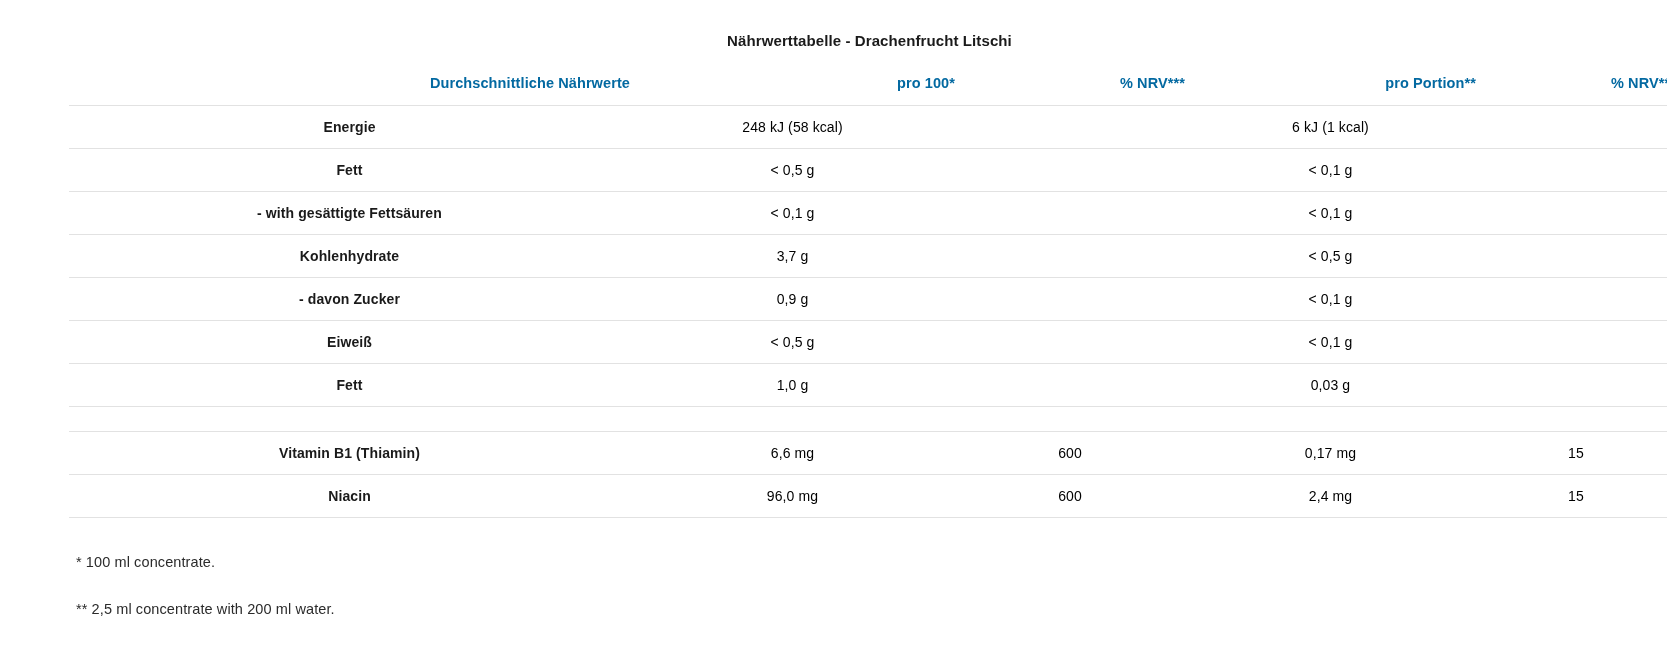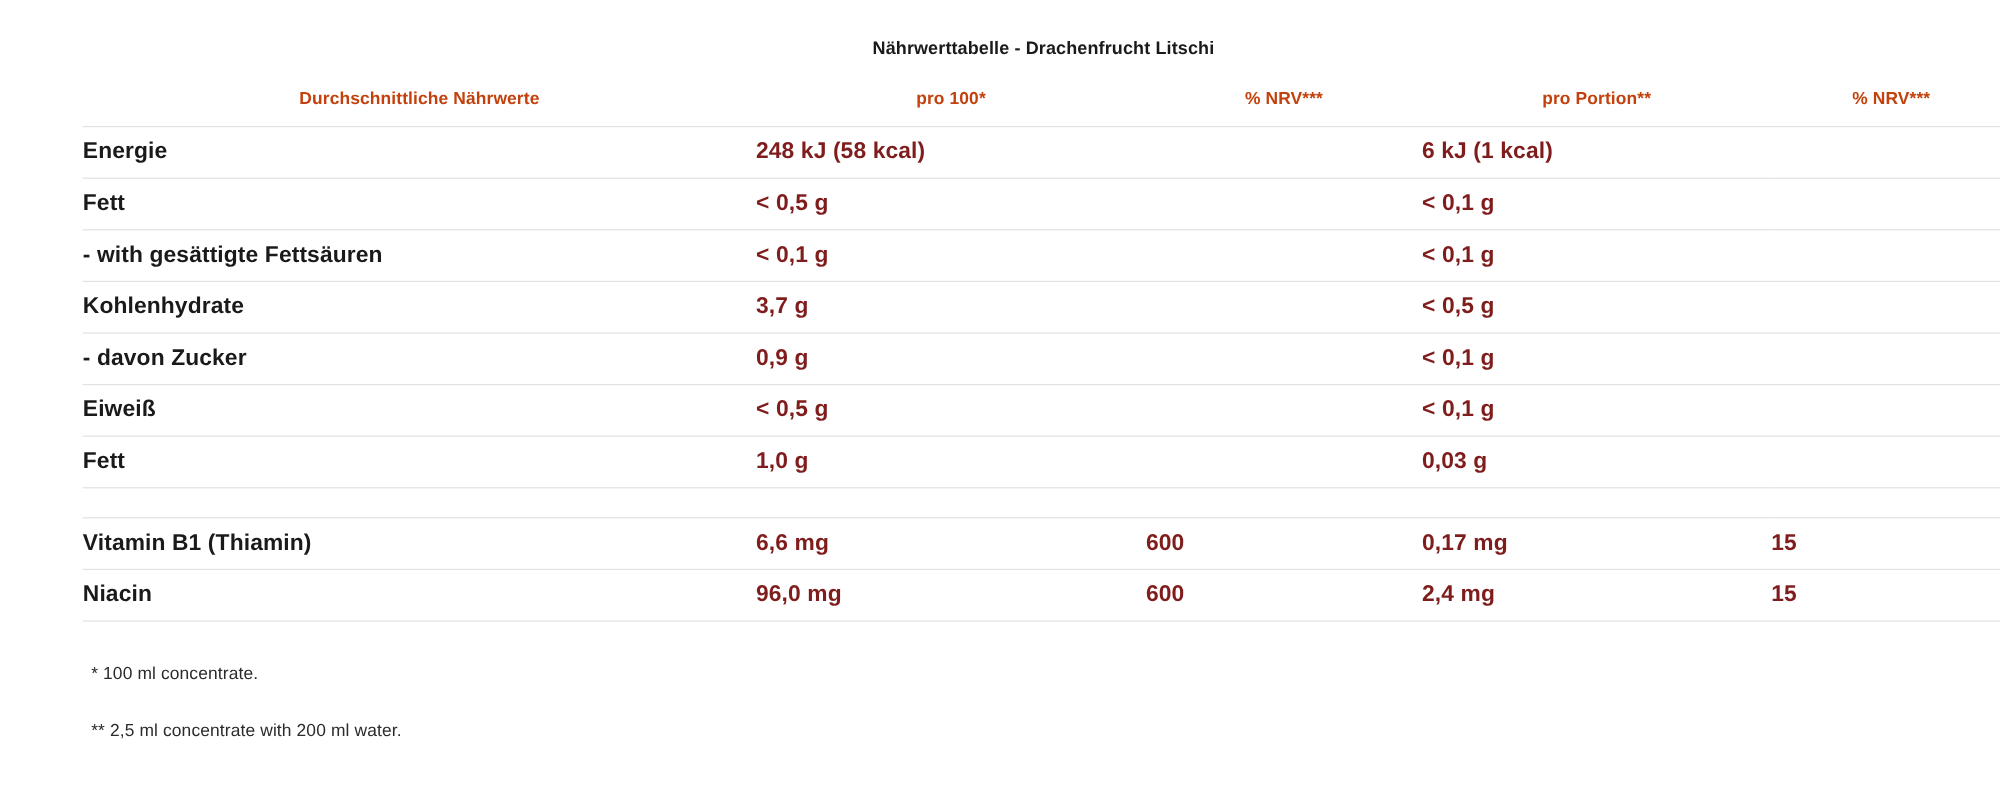--- a/index.html
+++ b/index.html
@@ -36,46 +36,47 @@
     border-collapse: collapse;
     table-layout: fixed;
   }
   table.nutrition col.c0 { width: 561px; }
   table.nutrition col.c1 { width: 325px; }
   table.nutrition col.c2 { width: 230px; }
   table.nutrition col.c3 { width: 291px; }
   table.nutrition col.c4 { width: 200px; }
 
   table.nutrition th {
-    text-align: center;
+    text-align: right;
     font-size: 14.5px;
     font-weight: bold;
     padding: 0 0 14px 0;
-    color: #c2410c;
+    color: #0369a1;
     vertical-align: bottom;
     letter-spacing: 0.1px;
   }
   table.nutrition thead tr {
     border-bottom: 1px solid #e2e2e2;
   }
   table.nutrition td {
-    font-size: 19px;
+    font-size: 14px;
     padding: 10px 0 10px 0;
     border-bottom: 1px solid #e2e2e2;
     vertical-align: middle;
     letter-spacing: 0.1px;
     height: 22px;
+    text-align: center;
   }
   table.nutrition td.label {
     font-weight: bold;
     color: #1a1a1a;
   }
   table.nutrition td.value {
-    font-weight: bold;
-    color: #7f1d1d;
+    font-weight: normal;
+    color: #000000;
   }
   table.nutrition tr.spacer td {
     height: 24px;
     padding: 0;
     border-bottom: 1px solid #e2e2e2;
   }
   .footnotes {
     margin: 36px 0 0 40px;
     color: #2b2b2b;
   }

